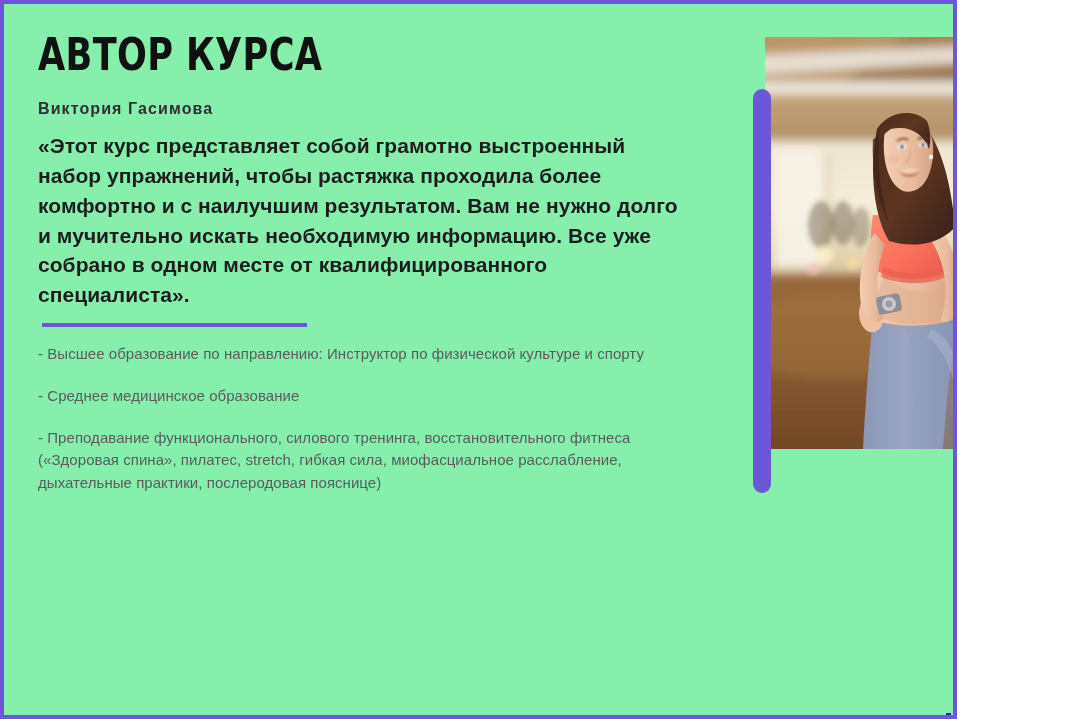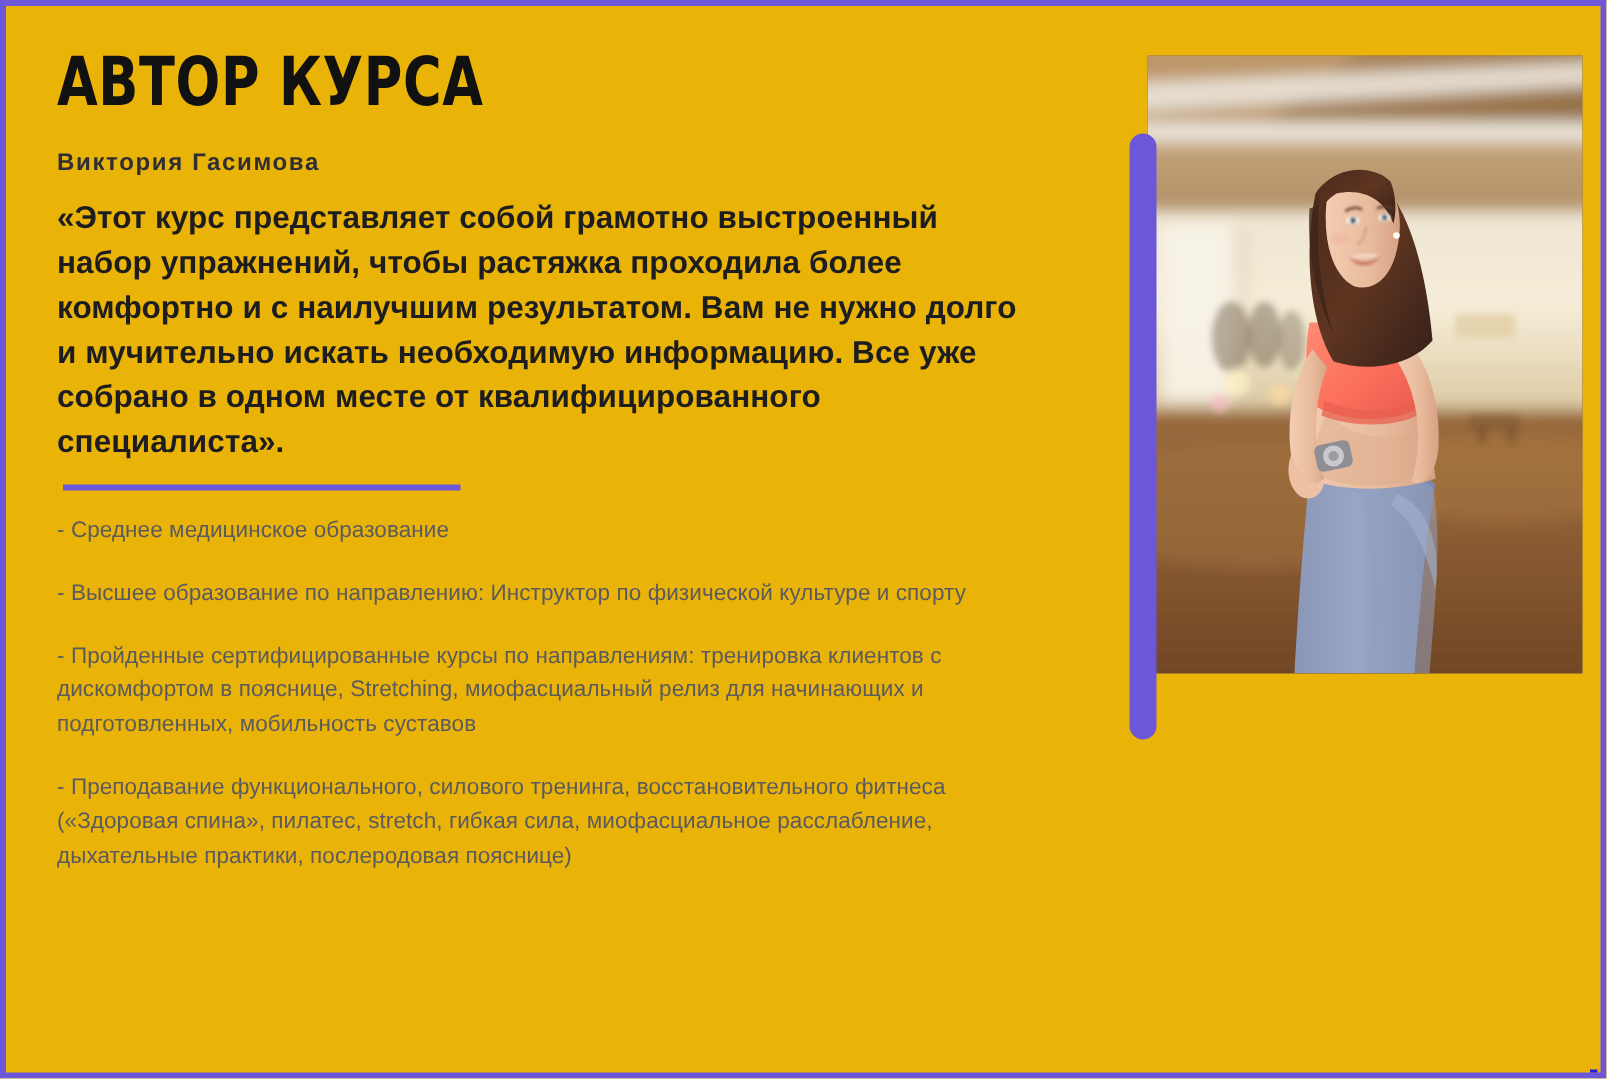--- a/index.html
+++ b/index.html
@@ -8,24 +8,24 @@
     padding: 0;
     background: #ffffff;
   }
   body {
     font-family: "Liberation Sans", "DejaVu Sans", sans-serif;
     -webkit-font-smoothing: antialiased;
   }
 
   #slide {
     position: relative;
-    width: 1071px;
+    width: 957px;
     height: 719px;
     box-sizing: border-box;
-    background: #eab308;
+    background: #86efac;
     border: 4px solid #6c57d8;
     overflow: hidden;
   }
 
   
   .content {
     position: absolute;
     left: 34px;
     top: 28px;
     width: 650px;
@@ -138,23 +138,22 @@
 
     <h1 class="title">АВТОР КУРСА</h1>
 
     <h2 class="author-name">Виктория Гасимова</h2>
 
     <p class="quote">«Этот курс представляет собой грамотно выстроенный набор упражнений, чтобы растяжка проходила более комфортно и с наилучшим результатом. Вам не нужно долго и мучительно искать необходимую информацию. Все уже собрано в одном месте от квалифицированного специалиста».</p>
 
     <div class="divider"></div>
 
     <ul class="bullets">
+      <li>- Высшее образование по направлению: Инструктор по физической культуре и спорту</li>
       <li>- Среднее медицинское образование</li>
-      <li>- Высшее образование по направлению: Инструктор по физической культуре и спорту</li>
-      <li>- Пройденные сертифицированные курсы по направлениям: тренировка клиентов с дискомфортом в пояснице, Stretching, миофасциальный релиз для начинающих и подготовленных, мобильность суставов</li>
       <li>- Преподавание функционального, силового тренинга, восстановительного фитнеса («Здоровая спина», пилатес, stretch, гибкая сила, миофасциальное расслабление, дыхательные практики, послеродовая пояснице)</li>
     </ul>
   </div>
 
   <div class="media">
     <div class="accent-bar"></div>
 
     <div class="photo">
       <svg viewBox="0 0 290 412" preserveAspectRatio="xMidYMid slice">
         <defs>

